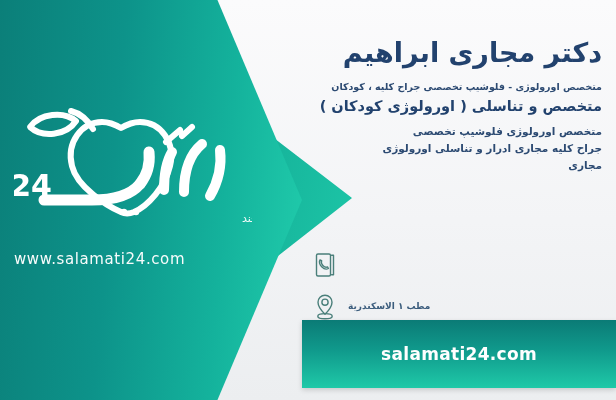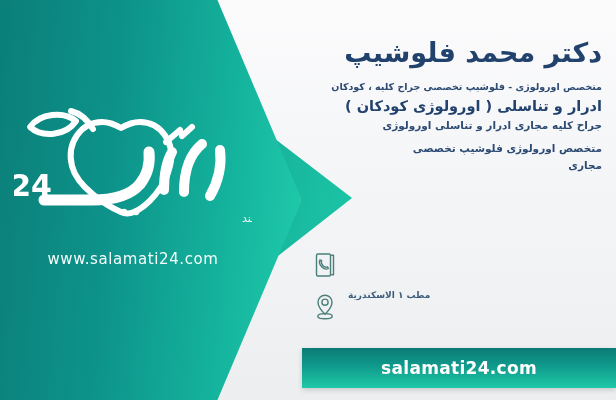--- a/index.html
+++ b/index.html
@@ -49,21 +49,21 @@
   .logo{
     position:absolute;
     left:14px;top:96px;
     width:238px;height:172px;
     color:#ffffff;
   }
   .logo svg{display:block;width:238px;height:134px;}
   .logo-url{
     position:absolute;
     left:0;right:0;bottom:0;
-    text-align:center;
+    text-align:left;
     color:#ffffff;
     font-size:15px;
     letter-spacing:.6px;
     font-family:"DejaVu Sans","Liberation Sans",sans-serif;
     opacity:.97;
     direction:ltr;
   }
 
   
   .content{
@@ -109,20 +109,21 @@
 
   
   .contacts{
     position:absolute;
     right:14px;top:248px;
     width:292px;
     direction:rtl;
   }
   .crow{
     display:flex;
+    align-items:center;
     justify-content:flex-start;
     flex-direction:row-reverse;
     gap:8px;
     margin-bottom:8px;
     min-height:34px;
   }
   .cicon{
     width:30px;height:34px;
     flex:0 0 30px;
     color:#4a7f7a;
@@ -136,21 +137,21 @@
     font-weight:600;
     text-align:right;
     white-space:nowrap;
   }
   .ctext.empty{min-height:1px;}
 
   
   .footer{
     position:absolute;
     left:302px;bottom:12px;
-    width:314px;height:40px;
+    width:314px;height:68px;
     background:linear-gradient(180deg,#0b7b76 0%,#109a8c 45%,#1fc9a8 100%);
     display:flex;align-items:center;justify-content:center;
     box-shadow:0 2px 5px rgba(0,0,0,.16);
   }
   .footer-text{
     color:#ffffff;
     font-size:17px;
     font-weight:bold;
     letter-spacing:.3px;
     direction:ltr;
@@ -197,28 +198,28 @@
       </g>
 
       <text x="228" y="126" text-anchor="end" direction="rtl" font-family="DejaVu Sans, Liberation Sans, sans-serif" font-size="11" fill="#ffffff" opacity="0.95">به راحتی یک لبخند</text>
     </svg>
 
     <div class="logo-url">www.salamati24.com</div>
   </div>
 
   <div class="content">
 
-    <div class="doc-name">دکتر محمد فلوشیپ</div>
+    <div class="doc-name">دکتر مجاری ابراهیم</div>
 
     <div class="spec-small">متخصص اورولوژی - فلوشیپ تخصصی جراح کلیه ، کودکان</div>
 
-    <div class="spec-big">ادرار و تناسلی ( اورولوژی کودکان )</div>
-
+    <div class="spec-big">متخصص و تناسلی ( اورولوژی کودکان )</div>
+
+    <div class="spec-block">متخصص اورولوژی فلوشیپ تخصصی</div>
     <div class="spec-block" style="margin-top:0">جراح کلیه مجاری ادرار و تناسلی اورولوژی</div>
-    <div class="spec-block">متخصص اورولوژی فلوشیپ تخصصی</div>
     <div class="spec-block" style="margin-top:0">مجاری</div>
   </div>
 
   <div class="contacts">
 
     <div class="crow">
       <span class="cicon">
         <svg width="22" height="26" viewBox="0 0 22 26" fill="none" stroke="#4a7f7a" stroke-width="1.4" stroke-linecap="round" stroke-linejoin="round">
           <rect x="2.5" y="2" width="14" height="22" rx="1.5"></rect>
           <path d="M17.5 3.2 h2 v19.6 h-2"></path>

